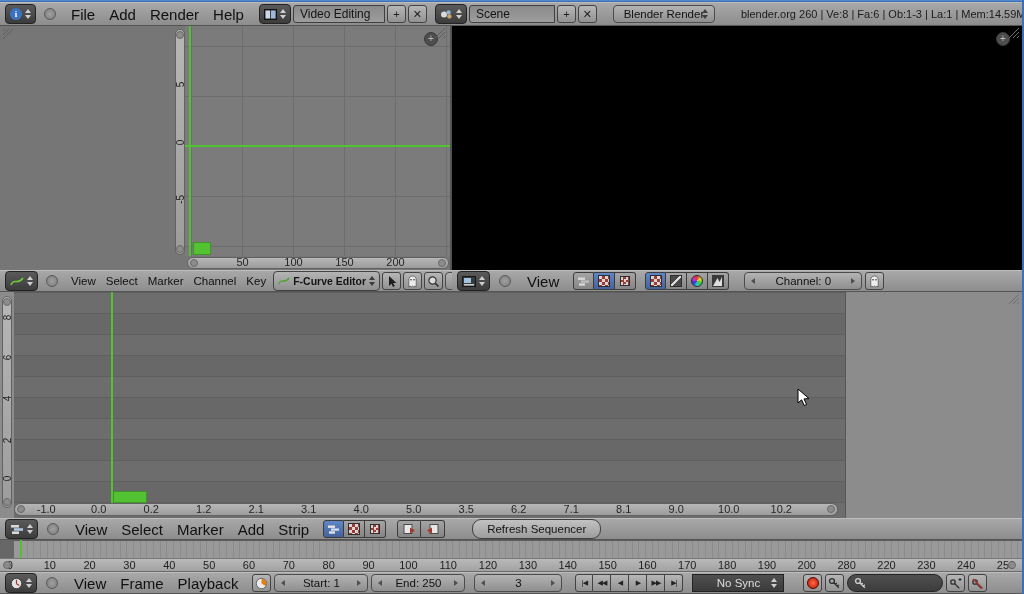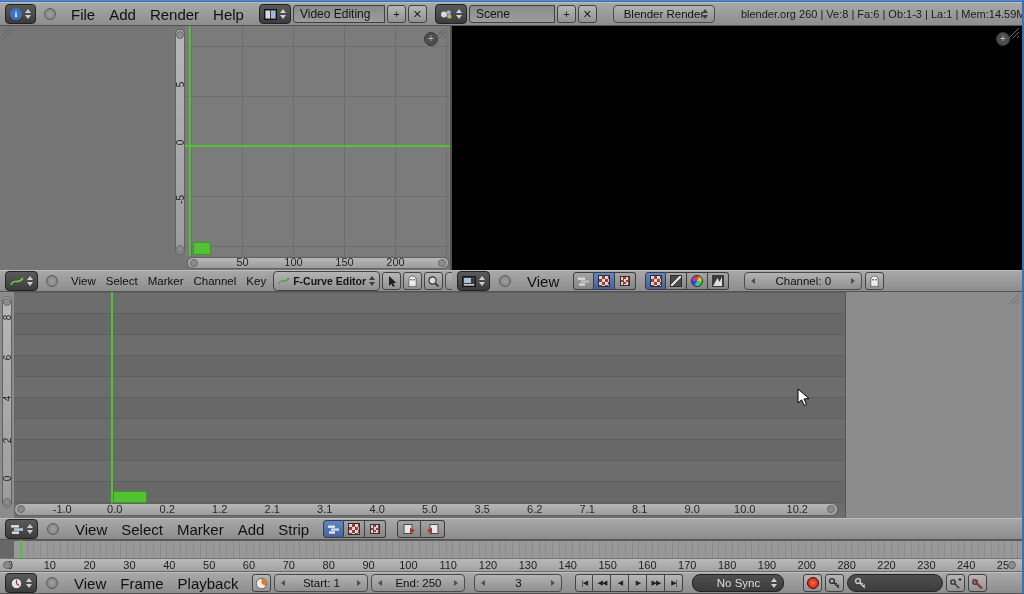--- a/index.html
+++ b/index.html
@@ -28,21 +28,21 @@
   .sq{height:18px;min-width:19px;background:linear-gradient(#b6b6b6,#929292);border:1px solid #434343;border-radius:3px;
     display:flex;align-items:center;justify-content:center;font-size:11px;color:#1d1d1d;box-sizing:border-box;flex:none;}
   
   .field{height:18px;background:linear-gradient(#8a8a8a,#9d9d9d);border:1px solid #3f3f3f;font-size:12px;color:#141414;
     display:flex;align-items:center;padding:0 6px;box-sizing:border-box;border-radius:3px 0 0 3px;flex:none;}
   
   .pill{height:18px;border-radius:4px;background:linear-gradient(#b3b3b3,#8f8f8f);border:1px solid #4c4c4c;
     display:flex;align-items:center;justify-content:center;font-size:11.5px;color:#111;position:relative;box-sizing:border-box;flex:none;}
   .pill .la{position:absolute;left:6px;width:0;height:0;border-top:3px solid transparent;border-bottom:3px solid transparent;border-right:4px solid #4f4f4f;}
   .pill .ra{position:absolute;right:6px;width:0;height:0;border-top:3px solid transparent;border-bottom:3px solid transparent;border-left:4px solid #4f4f4f;}
-  .pill.dark{background:linear-gradient(#4f4f4f,#3b3b3b);color:#ddd;border-color:#222;border-radius:8px;}
+  .pill.dark{background:linear-gradient(#4f4f4f,#3b3b3b);color:#ddd;border-color:#222;border-radius:0;}
   
   .grp{display:flex;flex:none;}
   .gbtn{width:21px;height:18px;background:linear-gradient(#a4a4a4,#858585);border:1px solid #3c3c3c;border-left:none;
     display:flex;align-items:center;justify-content:center;box-sizing:border-box;}
   .grp .gbtn:first-child{border-left:1px solid #3c3c3c;border-radius:3px 0 0 3px;}
   .grp .gbtn:last-child{border-radius:0 3px 3px 0;}
   .gbtn.on{background:linear-gradient(#5e86c6,#44639d);}
   
   .chk{width:12px;height:12px;background:repeating-conic-gradient(#9c3c34 0% 25%,#d6d6d6 0% 50%);background-size:6px 6px;border:1px solid #2e2e2e;box-sizing:border-box;}
   .chk.sm{width:10px;height:10px;background-size:5px 5px;}
@@ -92,21 +92,21 @@
   #seq-strip{position:absolute;left:113px;top:199px;width:34px;height:12px;border:1px solid #3f9627;box-sizing:border-box;}
   #seq-vscroll{left:2px;top:4px;width:10px;height:212px;}
   #seq-hscroll{left:14px;top:211px;width:824px;height:13px;}
   .sy{position:absolute;left:-2px;top:4px;width:18px;height:212px;font-size:10px;color:#222;}
   .sy span{position:absolute;left:0;width:18px;text-align:center;transform:rotate(-90deg);}
   .sy span:nth-child(1){top:16px;}
   .sy span:nth-child(2){top:56px;}
   .sy span:nth-child(3){top:97px;}
   .sy span:nth-child(4){top:139px;}
   .sy span:nth-child(5){top:177px;}
-  .sx{position:absolute;left:14px;top:210px;width:912px;height:14px;display:flex;box-sizing:border-box;padding-left:22px;font-size:11px;color:#262626;overflow:hidden;}
+  .sx{position:absolute;left:14px;top:210px;width:912px;height:14px;display:flex;box-sizing:border-box;padding-left:6px;font-size:11px;color:#262626;overflow:hidden;}
   .sx span{width:52.5px;flex:none;text-align:center;line-height:14px;}
   #seq-hdr{left:0;top:518px;width:1024px;height:22px;gap:3px;}
   .bigbtn{height:18px;background:linear-gradient(#c2c2c2,#9d9d9d);border:1px solid #404040;border-radius:9px;
     display:flex;align-items:center;justify-content:center;font-size:11.5px;color:#141414;padding:0 14px;flex:none;}
   
   #tl-ticks{position:absolute;left:0;top:540px;width:1024px;height:18px;background:#999;
     background-image:repeating-linear-gradient(90deg,#8b8b8b 0 1px,transparent 1px 6.65px);border-top:1px solid #5c5c5c;box-sizing:border-box;}
   #tl-before{position:absolute;left:0;top:540px;width:14px;height:18px;background:#676767;}
   #tl-frame{position:absolute;left:20px;top:540px;width:2px;height:18px;}
   #tl-ruler{position:absolute;left:0;top:558px;width:1024px;height:14px;background:linear-gradient(#b9b9b9,#a2a2a2);border-top:1px solid #787878;border-bottom:1px solid #6a6a6a;box-sizing:border-box;overflow:hidden;}
@@ -440,20 +440,23 @@
             <rect x="2" y="1.5" width="8" height="9" fill="#e7e7e7" stroke="#4a4a4a"></rect>
             <path d="M8 4.5l5 3-5 3z" fill="#a8352c"></path>
           </svg>
       </div>
       <div class="gbtn" style="width:24px">
         <svg width="14" height="12">
             <rect x="4" y="1.5" width="8" height="9" fill="#e7e7e7" stroke="#4a4a4a"></rect>
             <path d="M6 4.5l-5 3 5 3z" fill="#a8352c"></path>
           </svg>
       </div>
+    </div>
+    <div class="bigbtn" style="margin-left:24px">
+      <span>Refresh Sequencer</span>
     </div>
   </div>
 
   <div id="tl-ticks"></div>
   <div id="tl-before"></div>
   <div id="tl-frame" style="background:#52c132"></div>
   <div id="tl-ruler"></div>
   <span class="cap" style="left:3px;top:561px;z-index:5"></span>
   <span class="cap" style="left:1008px;top:561px;z-index:5"></span>
   <div class="rt">

